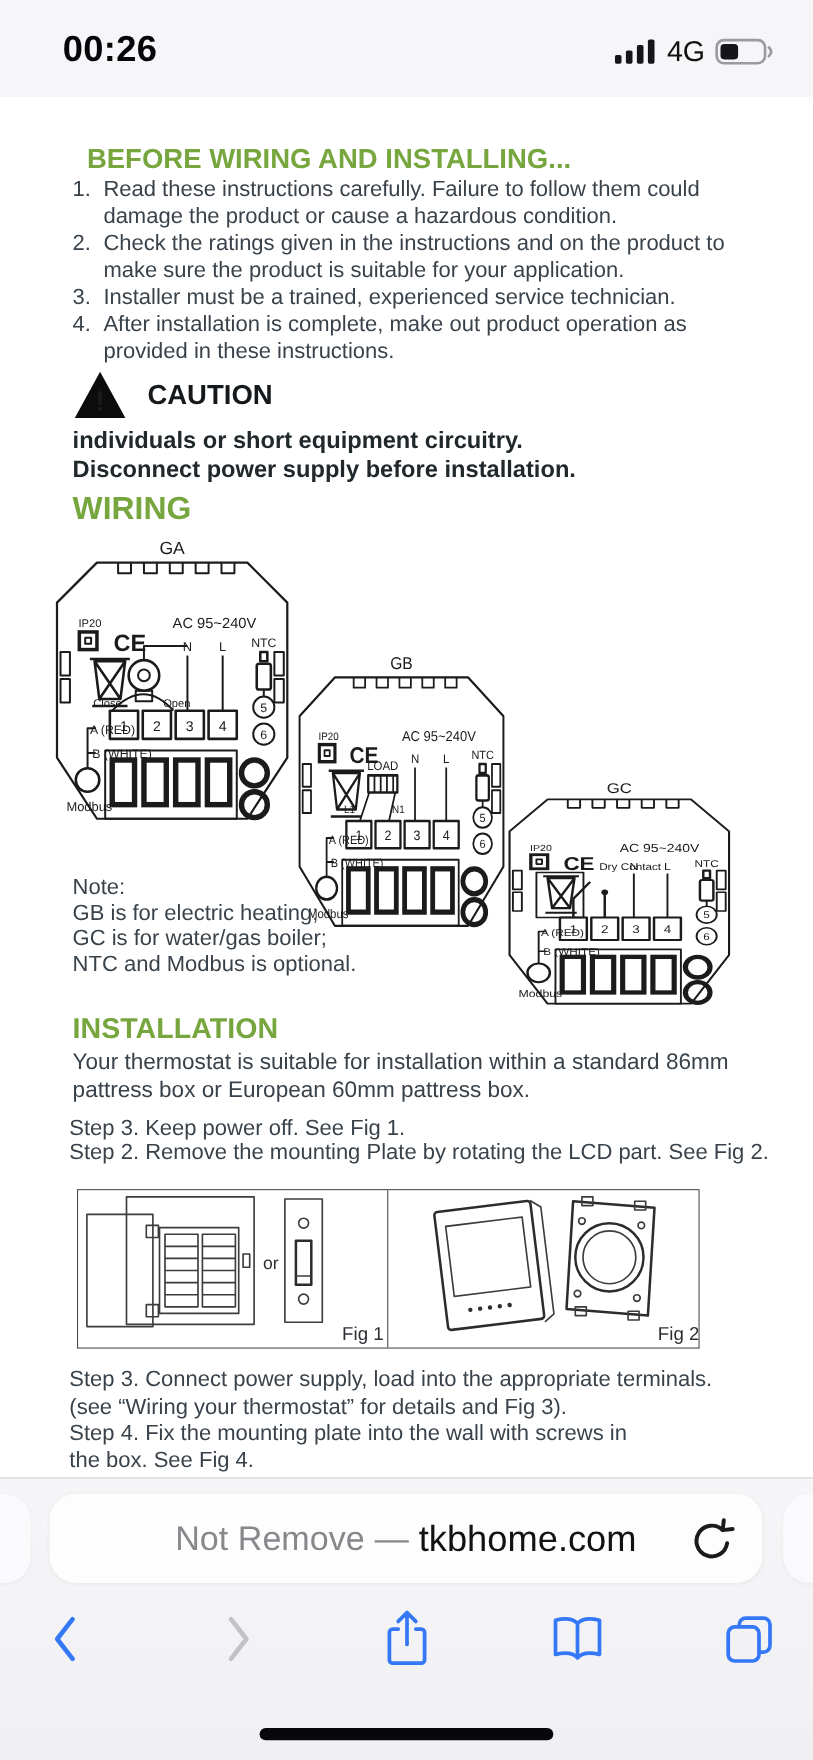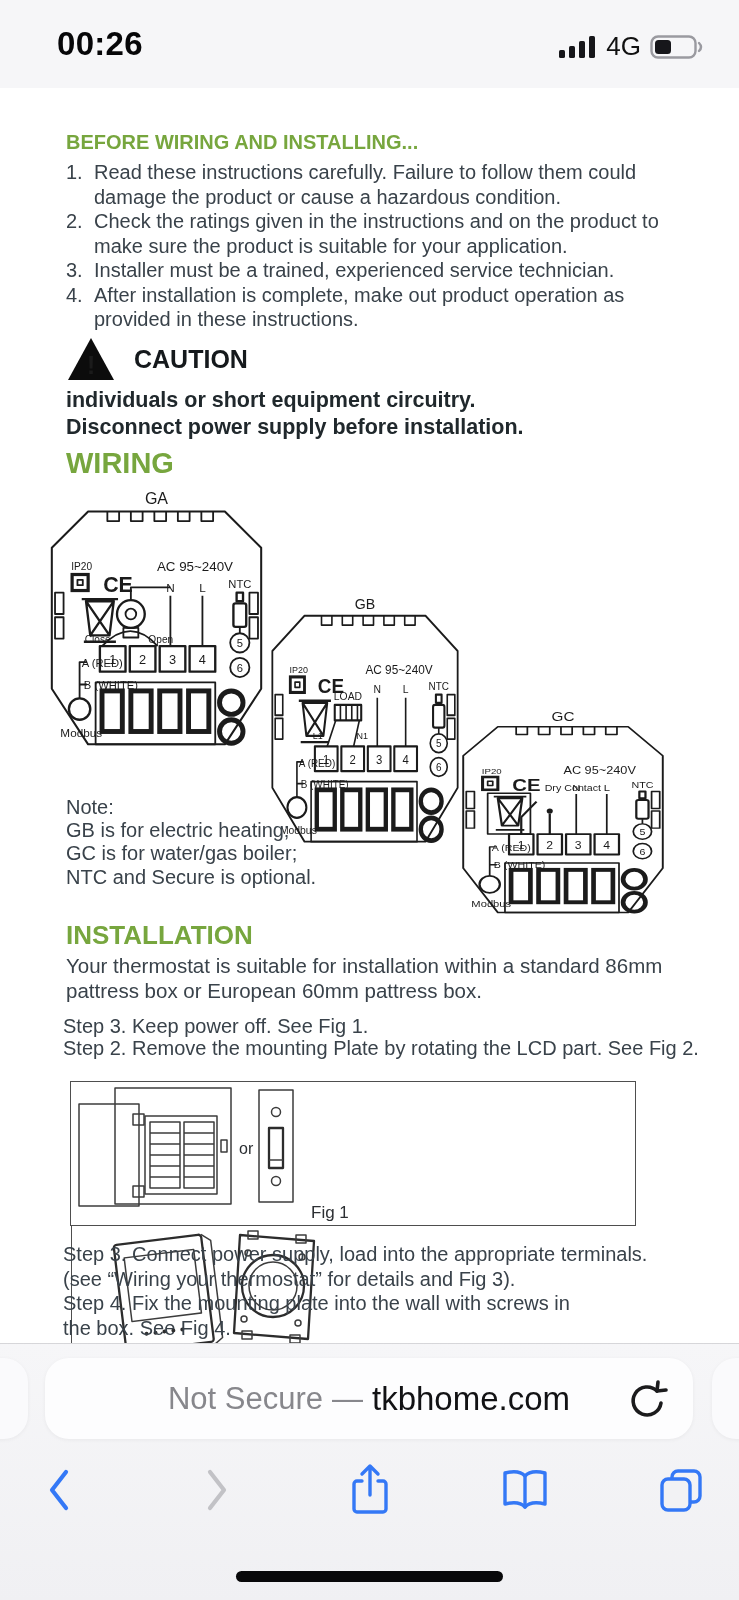--- a/index.html
+++ b/index.html
@@ -24,21 +24,21 @@
   .diag .s{stroke:#1b1b1b;fill:none;stroke-width:1.7;stroke-linejoin:round;}
   .diag .s19{stroke:#1b1b1b;fill:none;stroke-width:1.9;stroke-linejoin:round;}
   .diag .s2{stroke:#1b1b1b;fill:none;stroke-width:2.2;stroke-linejoin:round;}
   .diag .s3{stroke:#1b1b1b;fill:none;stroke-width:3;}
   .diag .s5{stroke:#1b1b1b;fill:none;stroke-width:4.6;}
   svg text{font-family:"Liberation Sans",sans-serif;fill:#1b1b1b;}
   .f9{font-size:9.5px}.f10{font-size:10.5px}.f11{font-size:11px}.f12{font-size:12px}
   .f13{font-size:12.5px}.f15{font-size:15px;font-weight:700;font-weight:400;}
   .ce{font-size:20px;font-weight:700;}
   
-  .figbox{position:absolute;top:1081px;left:70px;width:566px;height:145px;border:1.5px solid #4e4e4e;display:flex;box-sizing:border-box;flex-direction:column;}
+  .figbox{position:absolute;top:1081px;left:70px;width:566px;height:145px;border:1.5px solid #4e4e4e;display:flex;box-sizing:border-box;}
   .figcell{position:relative;height:100%;}
   .figcell.right{border-left:1.5px solid #4e4e4e;flex:1;}
   .fig .s{stroke:#3c3c3c;fill:none;stroke-width:1.5;stroke-linejoin:round;}
   .fig .s2{stroke:#2c2c2c;fill:none;stroke-width:2.3;stroke-linejoin:round;}
   .figlbl{font-size:17px;fill:#2c2f33;}
   
   .overlay{position:absolute;top:1343px;left:0;width:739px;height:257px;
            background:linear-gradient(#f6f6f8,#f0f0f3);border-top:1px solid rgba(60,60,67,.14);}
   .pill{position:absolute;top:14px;height:81px;background:#fdfdfe;border-radius:24px;box-shadow:0 1px 4px rgba(0,0,0,.05);}
   .pill.main{left:45px;width:648px;display:flex;align-items:center;justify-content:center;gap:9px;}
@@ -67,21 +67,21 @@
     </svg>
     <span class="net">4G</span>
     <svg width="56" height="26" viewBox="0 0 56 26">
       <rect x="1.5" y="2.5" width="44" height="21" rx="6.5" fill="none" stroke="#9a9aa0" stroke-width="2.4"></rect>
       <rect x="5" y="6" width="16" height="14" rx="3.5" fill="#16161a"></rect>
       <path d="M49 9 Q53 13 49 17" fill="none" stroke="#9a9aa0" stroke-width="2.4" stroke-linecap="round"></path>
     </svg>
   </div>
 </div>
 
-<div class="abs green-h" style="left:66px;top:131px;font-size:20px;">BEFORE WIRING AND INSTALLING...</div>
+<div class="abs green-h" style="left:79px;top:131px;font-size:25px;">BEFORE WIRING AND INSTALLING...</div>
 
 <div class="abs body-c" style="left:66px;top:160px;font-size:20px;line-height:24.5px;">
   <div class="olist-item">
     <span class="olist-num">1.</span>
     <span>
       <div class="line">Read these instructions carefully. Failure to follow them could</div>
       <div class="line">damage the product or cause a hazardous condition.</div>
     </span>
   </div>
   <div class="olist-item">
@@ -300,21 +300,21 @@
   <text x="42" y="188" class="f10">B (WHITE)</text>
   <path class="s" d="M45,163 H38 V197 M45,184 H38"></path>
   <circle class="s2" cx="38" cy="207" r="10"></circle>
   <text x="20" y="233" class="f11">Modbus</text>
 </svg>
 
 <div class="abs body-c" style="left:66px;top:796px;font-size:20px;line-height:23.2px;">
   <div class="line">Note:</div>
   <div class="line">GB is for electric heating;</div>
   <div class="line">GC is for water/gas boiler;</div>
-  <div class="line">NTC and Secure is optional.</div>
+  <div class="line">NTC and Modbus is optional.</div>
 </div>
 
 <div class="abs green-h" style="left:66px;top:920px;font-size:26px;">INSTALLATION</div>
 
 <div class="abs body-c" style="left:66px;top:954px;font-size:20.5px;line-height:24.5px;">
   <div class="line">Your thermostat is suitable for installation within a standard 86mm</div>
   <div class="line">pattress box or European 60mm pattress box.</div>
 </div>
 
 <div class="abs body-c" style="left:63px;top:1016px;font-size:20px;line-height:21.8px;">
@@ -380,21 +380,21 @@
 <div class="abs body-c" style="left:63px;top:1242px;font-size:20px;line-height:24.6px;">
   <div class="line">Step 3. Connect power supply, load into the appropriate terminals.</div>
   <div class="line">(see “Wiring your thermostat” for details and Fig 3).</div>
   <div class="line">Step 4. Fix the mounting plate into the wall with screws in</div>
   <div class="line">the box. See Fig 4.</div>
 </div>
 
 <div class="overlay">
   <div class="pill peek-l"></div>
   <div class="pill main">
-    <span class="notsecure">Not Secure</span>
+    <span class="notsecure">Not Remove</span>
     <span class="urldash">—</span>
     <span class="domain">tkbhome.com</span>
     <svg class="refresh" viewBox="0 0 44 44">
       <path d="M32 14 A14 14 0 1 0 36 26" fill="none" stroke="#1b1b1d" stroke-width="3.6" stroke-linecap="round"></path>
       <path d="M32 14 L41 13 M32 14 L33 5" fill="none" stroke="#1b1b1d" stroke-width="3.6" stroke-linecap="round"></path>
     </svg>
   </div>
   <div class="pill peek-r"></div>
 
   <svg class="toolbtn" style="left:44px;top:122px;" width="30" height="48" viewBox="0 0 30 48">

